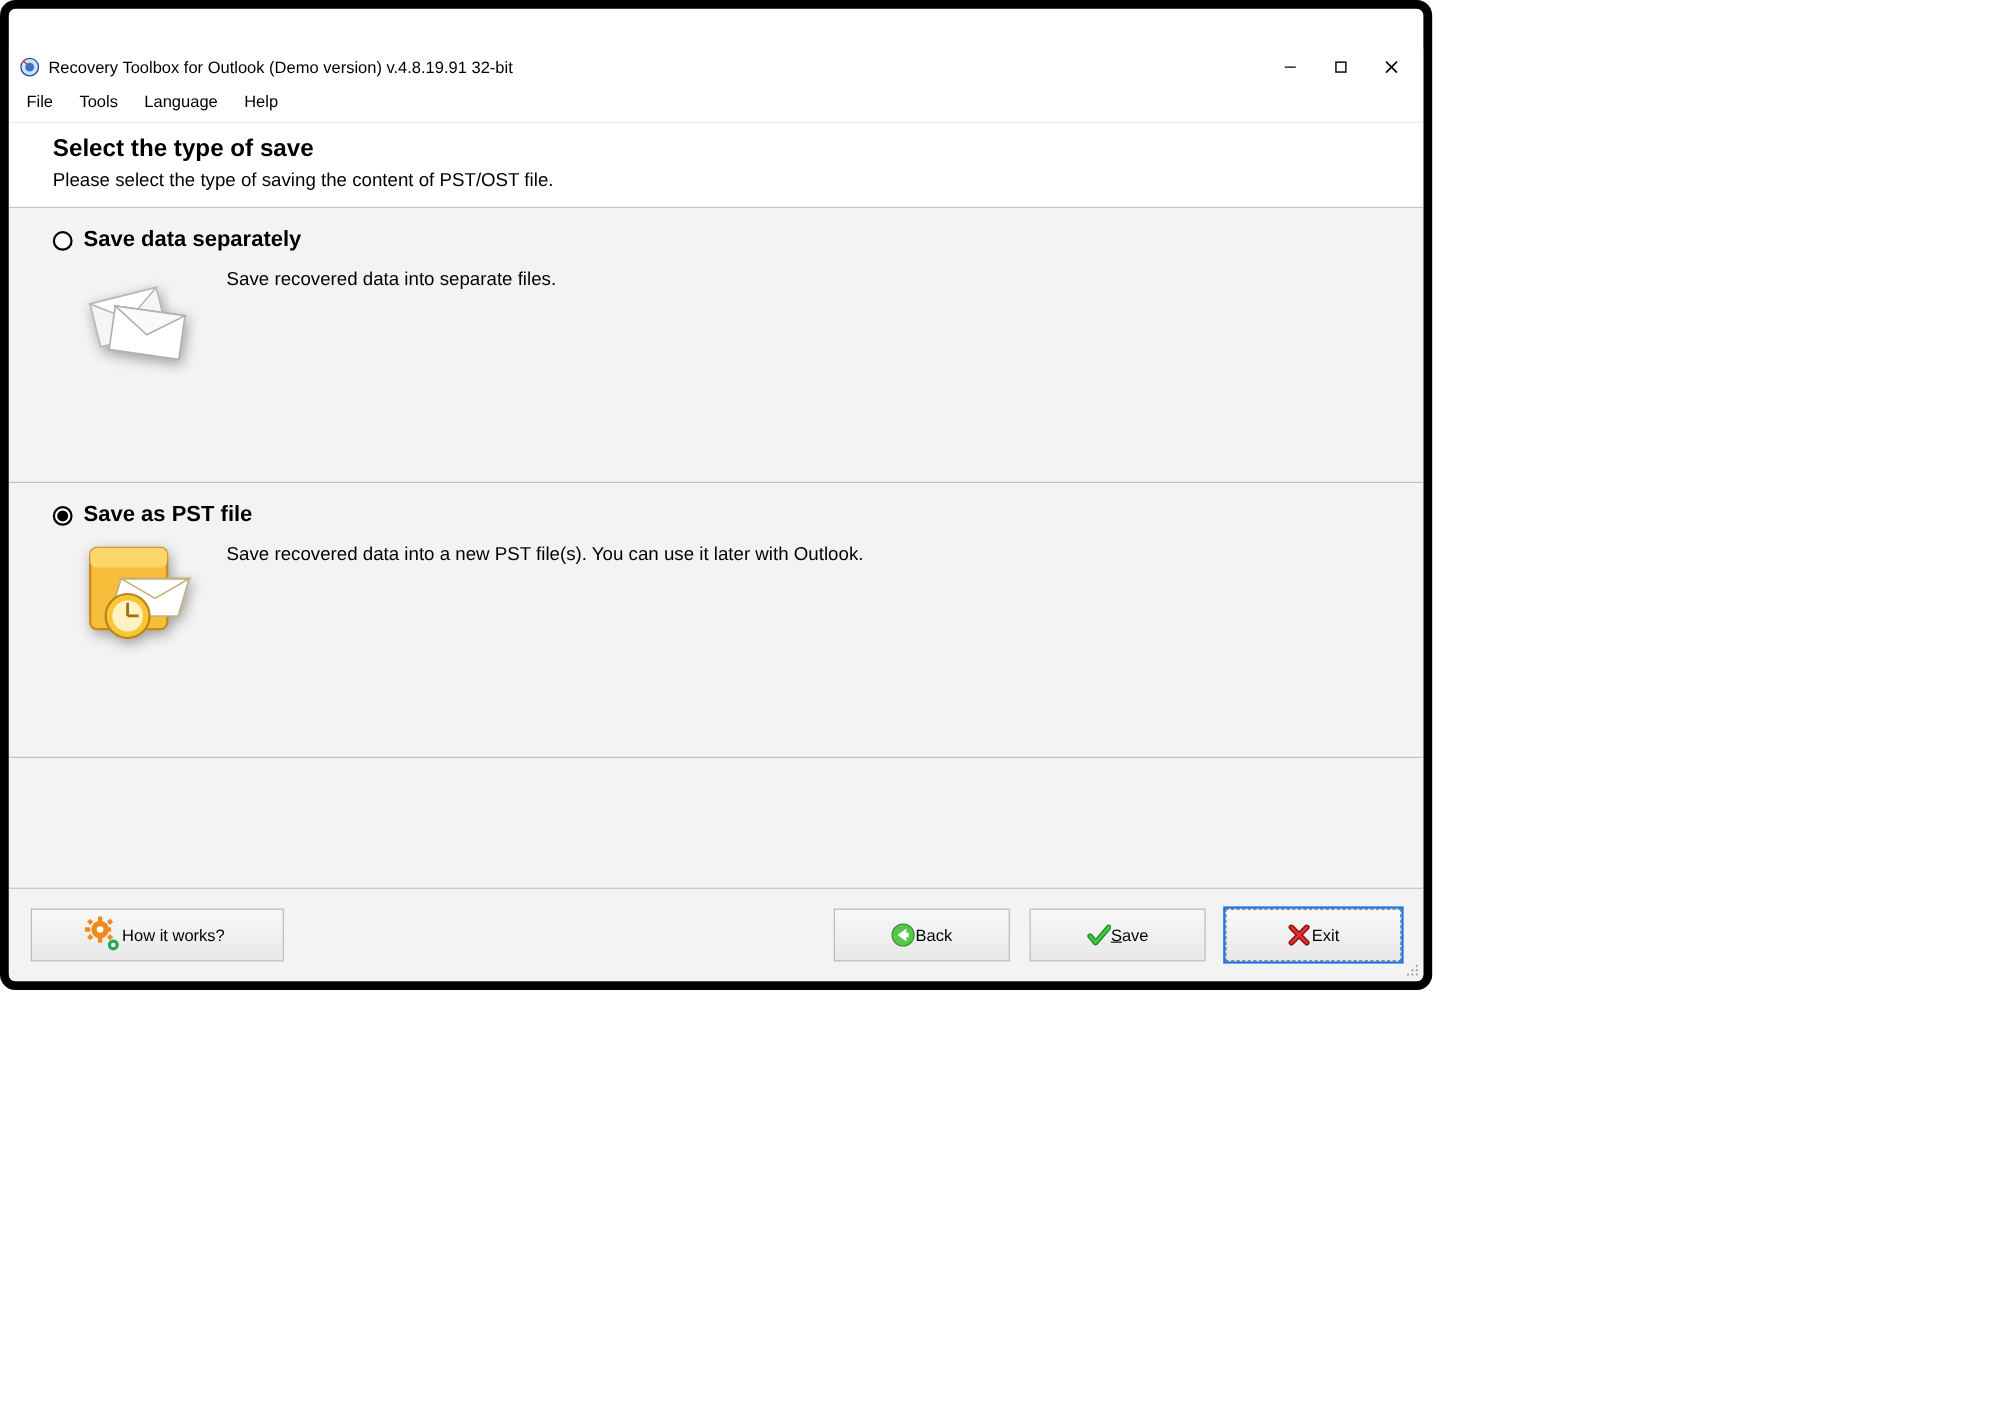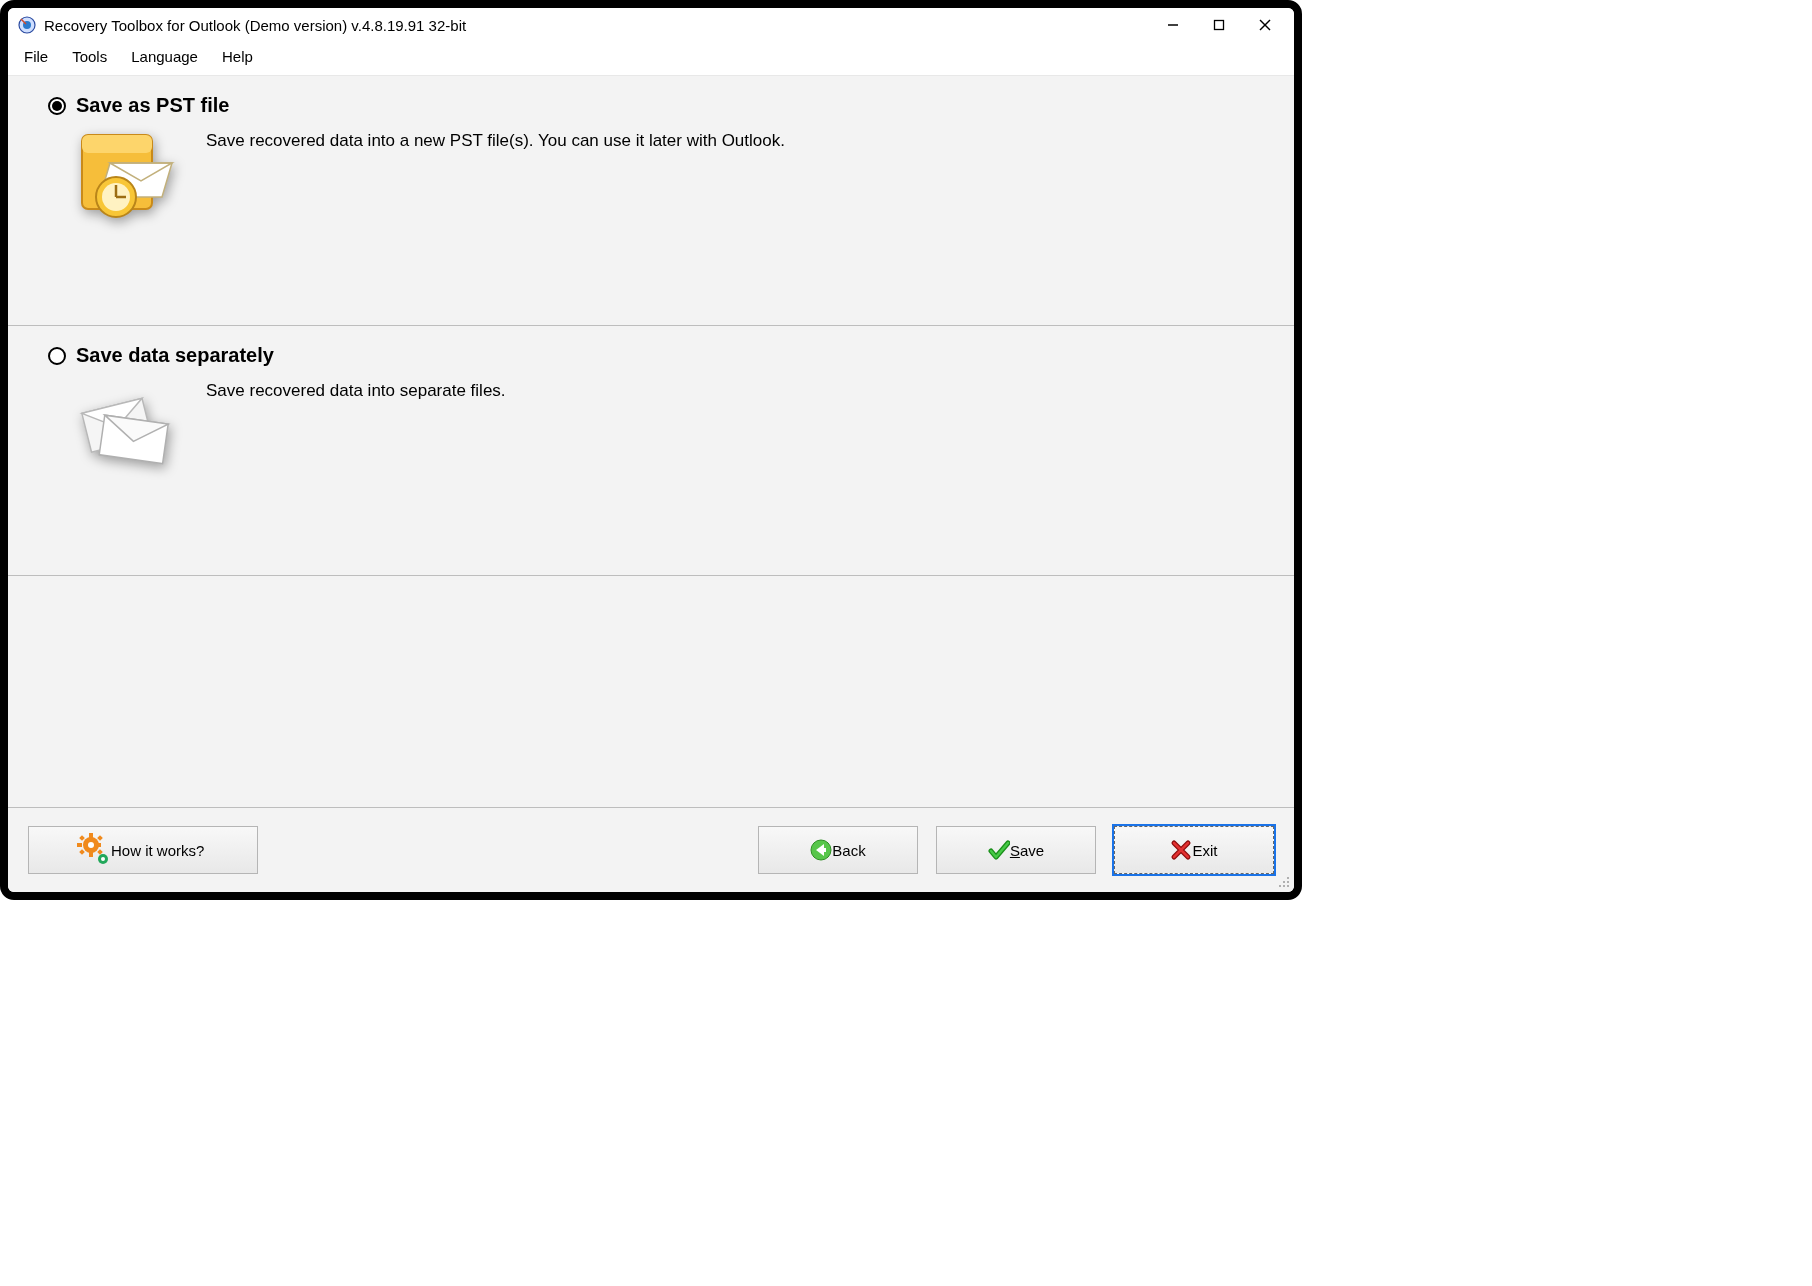--- a/index.html
+++ b/index.html
@@ -21,20 +21,21 @@
     flex-direction: column;
     background: #fff;
     overflow: hidden;
   }
   .titlebar {
     display: flex;
     align-items: center;
     height: 34px;
     padding: 0 6px 0 10px;
     background: #fff;
+    margin-top: 36px;
   }
   .app-icon {
     width: 18px; height: 18px;
     margin-right: 8px;
   }
   .title-text {
     flex: 1;
     font-size: 15px;
   }
   .win-controls { display: flex; }
@@ -187,64 +188,68 @@
     </div>
   </div>
 
   <div class="menubar">
     <div class="menu-item">File</div>
     <div class="menu-item">Tools</div>
     <div class="menu-item">Language</div>
     <div class="menu-item">Help</div>
   </div>
 
+  <div class="header">
+    <div class="header-title">Select the type of save</div>
+    <div class="header-sub">Please select the type of saving the content of PST/OST file.</div>
+  </div>
 
   <div class="content">
+
+    <div class="option">
+      <div class="option-head">
+        <span class="radio"></span>
+        <span class="option-title">Save data separately</span>
+      </div>
+      <div class="option-body">
+        <span class="option-icon">
+          <svg viewBox="0 0 100 100">
+            <g transform="rotate(-14 50 50)">
+              <polygon points="10,28 72,28 72,68 10,68" fill="#f5f5f5" stroke="#b8b8b8" stroke-width="1.5"></polygon>
+              <polygon points="10,28 41,50 72,28" fill="#ffffff" stroke="#b8b8b8" stroke-width="1.5"></polygon>
+            </g>
+            <g transform="rotate(8 55 62)">
+              <polygon points="26,44 90,44 90,84 26,84" fill="#ffffff" stroke="#b0b0b0" stroke-width="1.5"></polygon>
+              <polygon points="26,44 58,66 90,44" fill="#fafafa" stroke="#b0b0b0" stroke-width="1.5"></polygon>
+            </g>
+          </svg>
+        </span>
+        <div class="option-desc">Save recovered data into separate files.</div>
+      </div>
+    </div>
 
     <div class="option">
       <div class="option-head">
         <span class="radio selected"></span>
         <span class="option-title">Save as PST file</span>
       </div>
       <div class="option-body">
         <span class="option-icon">
           <svg viewBox="0 0 100 100">
             <rect x="6" y="10" width="70" height="74" rx="6" fill="#f6be3a" stroke="#c98a1a" stroke-width="2"></rect>
             <rect x="6" y="10" width="70" height="18" rx="6" fill="#fdd56b"></rect>
             <polygon points="34,38 96,38 86,72 24,72" fill="#fff" stroke="#c2b07b" stroke-width="1.5"></polygon>
             <polygon points="34,38 65,56 96,38" fill="none" stroke="#c2b07b" stroke-width="1.5"></polygon>
             <circle cx="40" cy="72" r="20" fill="#f8c637" stroke="#b9851a" stroke-width="2"></circle>
             <circle cx="40" cy="72" r="14" fill="#fff2c2"></circle>
             <line x1="40" y1="72" x2="40" y2="60" stroke="#9c6d12" stroke-width="2.5"></line>
             <line x1="40" y1="72" x2="50" y2="72" stroke="#9c6d12" stroke-width="2.5"></line>
           </svg>
         </span>
         <div class="option-desc">Save recovered data into a new PST file(s). You can use it later with Outlook.</div>
-      </div>
-    </div>
-
-    <div class="option">
-      <div class="option-head">
-        <span class="radio"></span>
-        <span class="option-title">Save data separately</span>
-      </div>
-      <div class="option-body">
-        <span class="option-icon">
-          <svg viewBox="0 0 100 100">
-            <g transform="rotate(-14 50 50)">
-              <polygon points="10,28 72,28 72,68 10,68" fill="#f5f5f5" stroke="#b8b8b8" stroke-width="1.5"></polygon>
-              <polygon points="10,28 41,50 72,28" fill="#ffffff" stroke="#b8b8b8" stroke-width="1.5"></polygon>
-            </g>
-            <g transform="rotate(8 55 62)">
-              <polygon points="26,44 90,44 90,84 26,84" fill="#ffffff" stroke="#b0b0b0" stroke-width="1.5"></polygon>
-              <polygon points="26,44 58,66 90,44" fill="#fafafa" stroke="#b0b0b0" stroke-width="1.5"></polygon>
-            </g>
-          </svg>
-        </span>
-        <div class="option-desc">Save recovered data into separate files.</div>
       </div>
     </div>
 
     <div style="flex:1"></div>
   </div>
 
   <div class="footer">
     <div class="btn hiw" style="min-width:230px;justify-content:flex-start;padding-left:48px;">
       <span class="ic">
         <svg viewBox="0 0 34 34">

